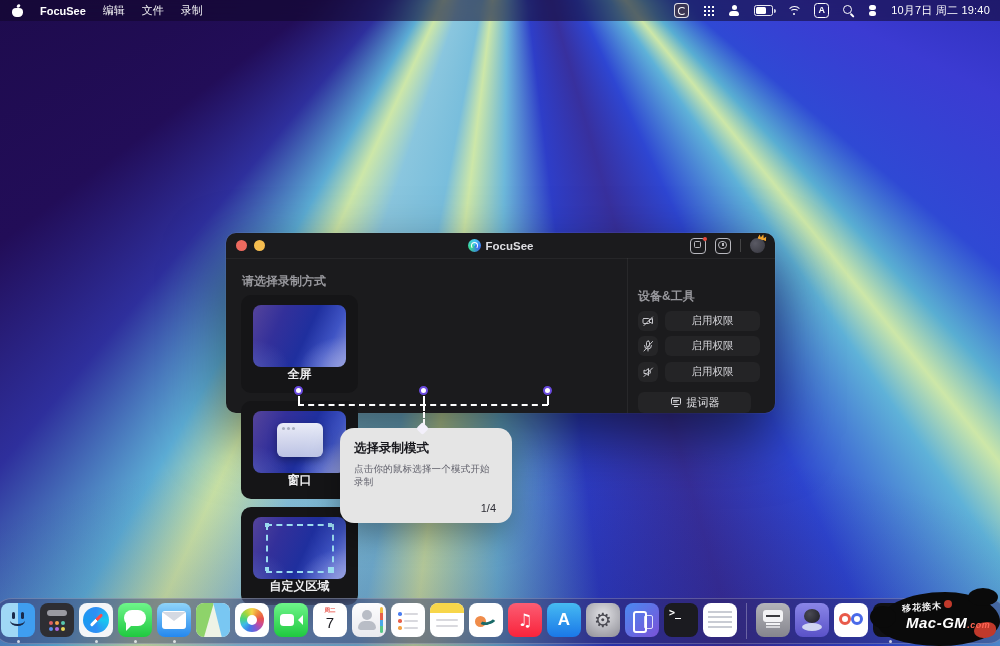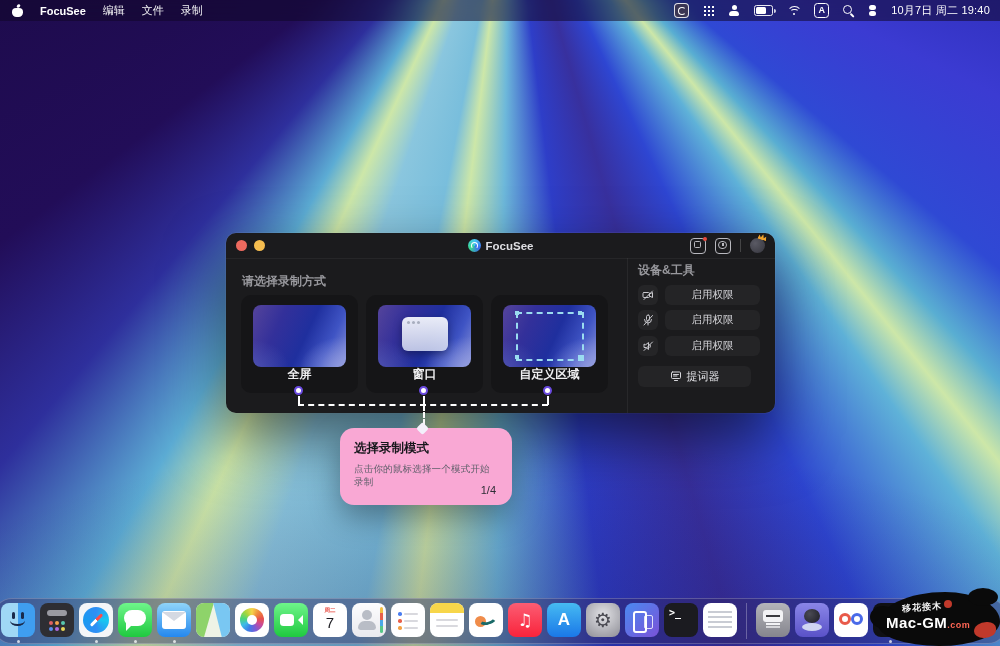--- a/index.html
+++ b/index.html
@@ -68,52 +68,52 @@
   .tbi-rec .badge{position:absolute;right:-2px;top:-2px;width:4.5px;height:4.5px;border-radius:50%;background:#e8483e;}
   .tbi-clock{border:1.4px solid #b9b9bf;border-radius:4px;}
   .tbi-clock::before{content:"";position:absolute;left:2.4px;top:2.4px;width:6.5px;height:6.5px;border:1.3px solid #b9b9bf;border-radius:50%;}
   .tbi-clock::after{content:"";position:absolute;left:6.3px;top:4.6px;width:1.3px;height:3px;background:#b9b9bf;}
   .tb-sep{width:1px;height:13px;background:rgba(255,255,255,.18);}
   .tb-avatar{position:relative;width:15px;height:15px;border-radius:50%;background:radial-gradient(circle at 35% 35%,#5a5a64,#35353d);}
   .tb-avatar::before{content:"";position:absolute;right:-2px;top:-4px;width:9px;height:6px;background:#f0a32e;transform:rotate(18deg);clip-path:polygon(0 100%,12% 25%,33% 65%,50% 0,67% 65%,88% 25%,100% 100%);}
 
   
   .prompt{position:absolute;left:16px;top:40px;color:#98989d;font-size:12px;font-weight:600;text-align:right;}
-  .cards{position:absolute;left:15px;top:62px;display:flex;gap:8px;}
+  .cards{position:absolute;left:15px;top:62px;display:flex;gap:8px;flex-direction:column;}
   .mode-card{position:relative;width:117px;height:98px;background:#151517;border-radius:10px;cursor:pointer;}
   .thumb{position:absolute;left:12px;top:10px;width:93px;height:62px;border-radius:8px;overflow:hidden;
     background:
       radial-gradient(90% 90% at 100% 100%,rgba(150,160,225,.85),transparent 55%),
       radial-gradient(70% 80% at 0% 100%,rgba(90,100,190,.6),transparent 55%),
       linear-gradient(115deg,#55449b 0%,#33309a 28%,#1f2f9e 55%,#3f54c4 78%,#8a94da 100%);}
   .mode-label{position:absolute;left:0;right:0;bottom:10px;text-align:center;color:#f0f0f2;font-size:12px;font-weight:600;}
   .sel-rect{position:absolute;left:13px;top:7px;width:64px;height:45px;border:2px dashed #9adcf0;}
   .sel-rect::before{content:"";position:absolute;left:-3px;top:-3px;width:4px;height:4px;background:#9adcf0;box-shadow:63px 0 0 #9adcf0,0 44px 0 #9adcf0,63px 44px 0 #9adcf0;}
   .mini-win{position:absolute;left:24px;top:12px;width:46px;height:34px;border-radius:6px;background:linear-gradient(180deg,rgba(244,246,252,.95),rgba(214,220,240,.85));box-shadow:0 3px 8px rgba(0,0,0,.35);}
   .mini-win::before{content:"";position:absolute;left:5px;top:4px;width:3px;height:3px;border-radius:50%;background:#a8aebf;box-shadow:5px 0 0 #a8aebf,10px 0 0 #a8aebf;}
 
   
   .tools{position:absolute;left:401px;top:25px;bottom:0;width:133px;border-left:1px solid rgba(255,255,255,.06);padding-left:10px;box-sizing:border-box;}
-  .tools-title{margin-top:4px;color:#98989d;font-size:12px;font-weight:600;}
+  .tools-title{margin-top:30px;color:#98989d;font-size:12px;font-weight:600;}
   .tool-row{display:flex;align-items:center;gap:7px;margin-top:5.5px;}
   .tool-row:first-of-type{margin-top:10px;}
   .dev-btn{width:20px;height:20px;border-radius:6px;background:#252527;display:flex;align-items:center;justify-content:center;cursor:pointer;flex:none;}
   .dev-btn svg{width:12px;height:12px;stroke:#c9c9ce;fill:none;stroke-width:2;stroke-linecap:round;stroke-linejoin:round;}
   .perm-btn{flex:1;height:20px;border-radius:6px;background:#242426;color:#d6d6da;font-size:10.5px;display:flex;align-items:center;justify-content:center;cursor:pointer;}
   .tele-btn{margin-top:10px;width:113px;height:21px;border-radius:6px;background:#242426;color:#e0e0e4;font-size:11px;display:flex;align-items:center;justify-content:center;gap:5px;cursor:pointer;}
   .tele-btn svg{width:12px;height:12px;stroke:#d6d6da;fill:none;stroke-width:2;stroke-linecap:round;}
 
   
   .cdot{position:absolute;width:5px;height:5px;border-radius:50%;background:#fff;border:2.5px solid #6a4ae0;z-index:6;}
   .dash-v,.dash-h{position:absolute;z-index:6;}
   .dash-v{border-left:2px dashed #fff;width:0;}
   .dash-h{border-top:2px dashed #fff;height:0;}
 
   
-  .tooltip{position:absolute;left:340px;top:428px;width:172px;height:77px;background:#f9a8d4;border-radius:14px;z-index:7;box-shadow:0 12px 30px rgba(0,0,0,.35);}
+  .tooltip{position:absolute;left:340px;top:428px;width:172px;height:95px;background:#e5e5e5;border-radius:14px;z-index:7;box-shadow:0 12px 30px rgba(0,0,0,.35);}
   .tooltip::before{content:"";position:absolute;left:78px;top:-4px;width:9px;height:9px;background:#f3f0fb;transform:rotate(45deg);border-radius:2px;}
   .tt-title{padding:12px 14px 0;font-size:12.5px;font-weight:bold;color:#17171c;}
   .tt-desc{padding:6px 14px 0;font-size:9.5px;color:#5f5f6a;letter-spacing:.2px;}
   .tt-step{position:absolute;right:16px;bottom:9px;font-size:11px;color:#2e2e36;}
 
   
   .dock{position:absolute;left:50%;transform:translateX(-50%);bottom:2px;height:46px;z-index:8;
     display:flex;align-items:center;gap:5px;padding:0 7px;border-radius:19px;
     background:rgba(50,40,95,.38);backdrop-filter:blur(14px);border:.5px solid rgba(255,255,255,.22);box-sizing:border-box;}
   .d-item{position:relative;width:34px;height:44px;flex:none;cursor:pointer;}
@@ -187,21 +187,21 @@
   .ic-folder::after{content:"";position:absolute;left:2px;top:11px;right:2px;bottom:5px;border-radius:3px;background:linear-gradient(180deg,#6cc0f0,#3d8edb);}
 
   
   .watermark{position:absolute;right:0;bottom:0;width:122px;height:54px;z-index:9;}
   .wm-blob{position:absolute;inset:0;background:#0a0a0a;border-radius:55% 45% 50% 50% / 60% 55% 45% 40%;}
   .wm-blob::before{content:"";position:absolute;left:-8px;top:14px;width:26px;height:22px;background:#0a0a0a;border-radius:50%;}
   .wm-blob::after{content:"";position:absolute;right:2px;top:-4px;width:30px;height:18px;background:#0a0a0a;border-radius:50%;}
   .wm-splat{position:absolute;right:4px;bottom:8px;width:22px;height:16px;background:#c0392b;border-radius:60% 40% 55% 45%;}
   .wm-splat::before{content:"";position:absolute;left:-30px;top:-22px;width:8px;height:8px;background:#c0392b;border-radius:50%;}
   .wm-line1{position:absolute;left:24px;top:9px;color:#f2f2f2;font-size:9px;font-weight:bold;letter-spacing:1px;transform:rotate(-4deg);}
-  .wm-line2{position:absolute;left:8px;top:22px;color:#fff;font-size:15px;font-weight:bold;letter-spacing:.5px;}
+  .wm-line2{position:absolute;left:28px;top:22px;color:#fff;font-size:15px;font-weight:bold;font-style:italic;letter-spacing:.5px;}
   .wm-line2 .com{color:#ff6655;font-size:9px;}
 </style>
 </head>
 <body>
 
 <div class="screen">
   <div class="wallpaper"></div>
 
   <div class="menubar">
     <div class="mb-left">

